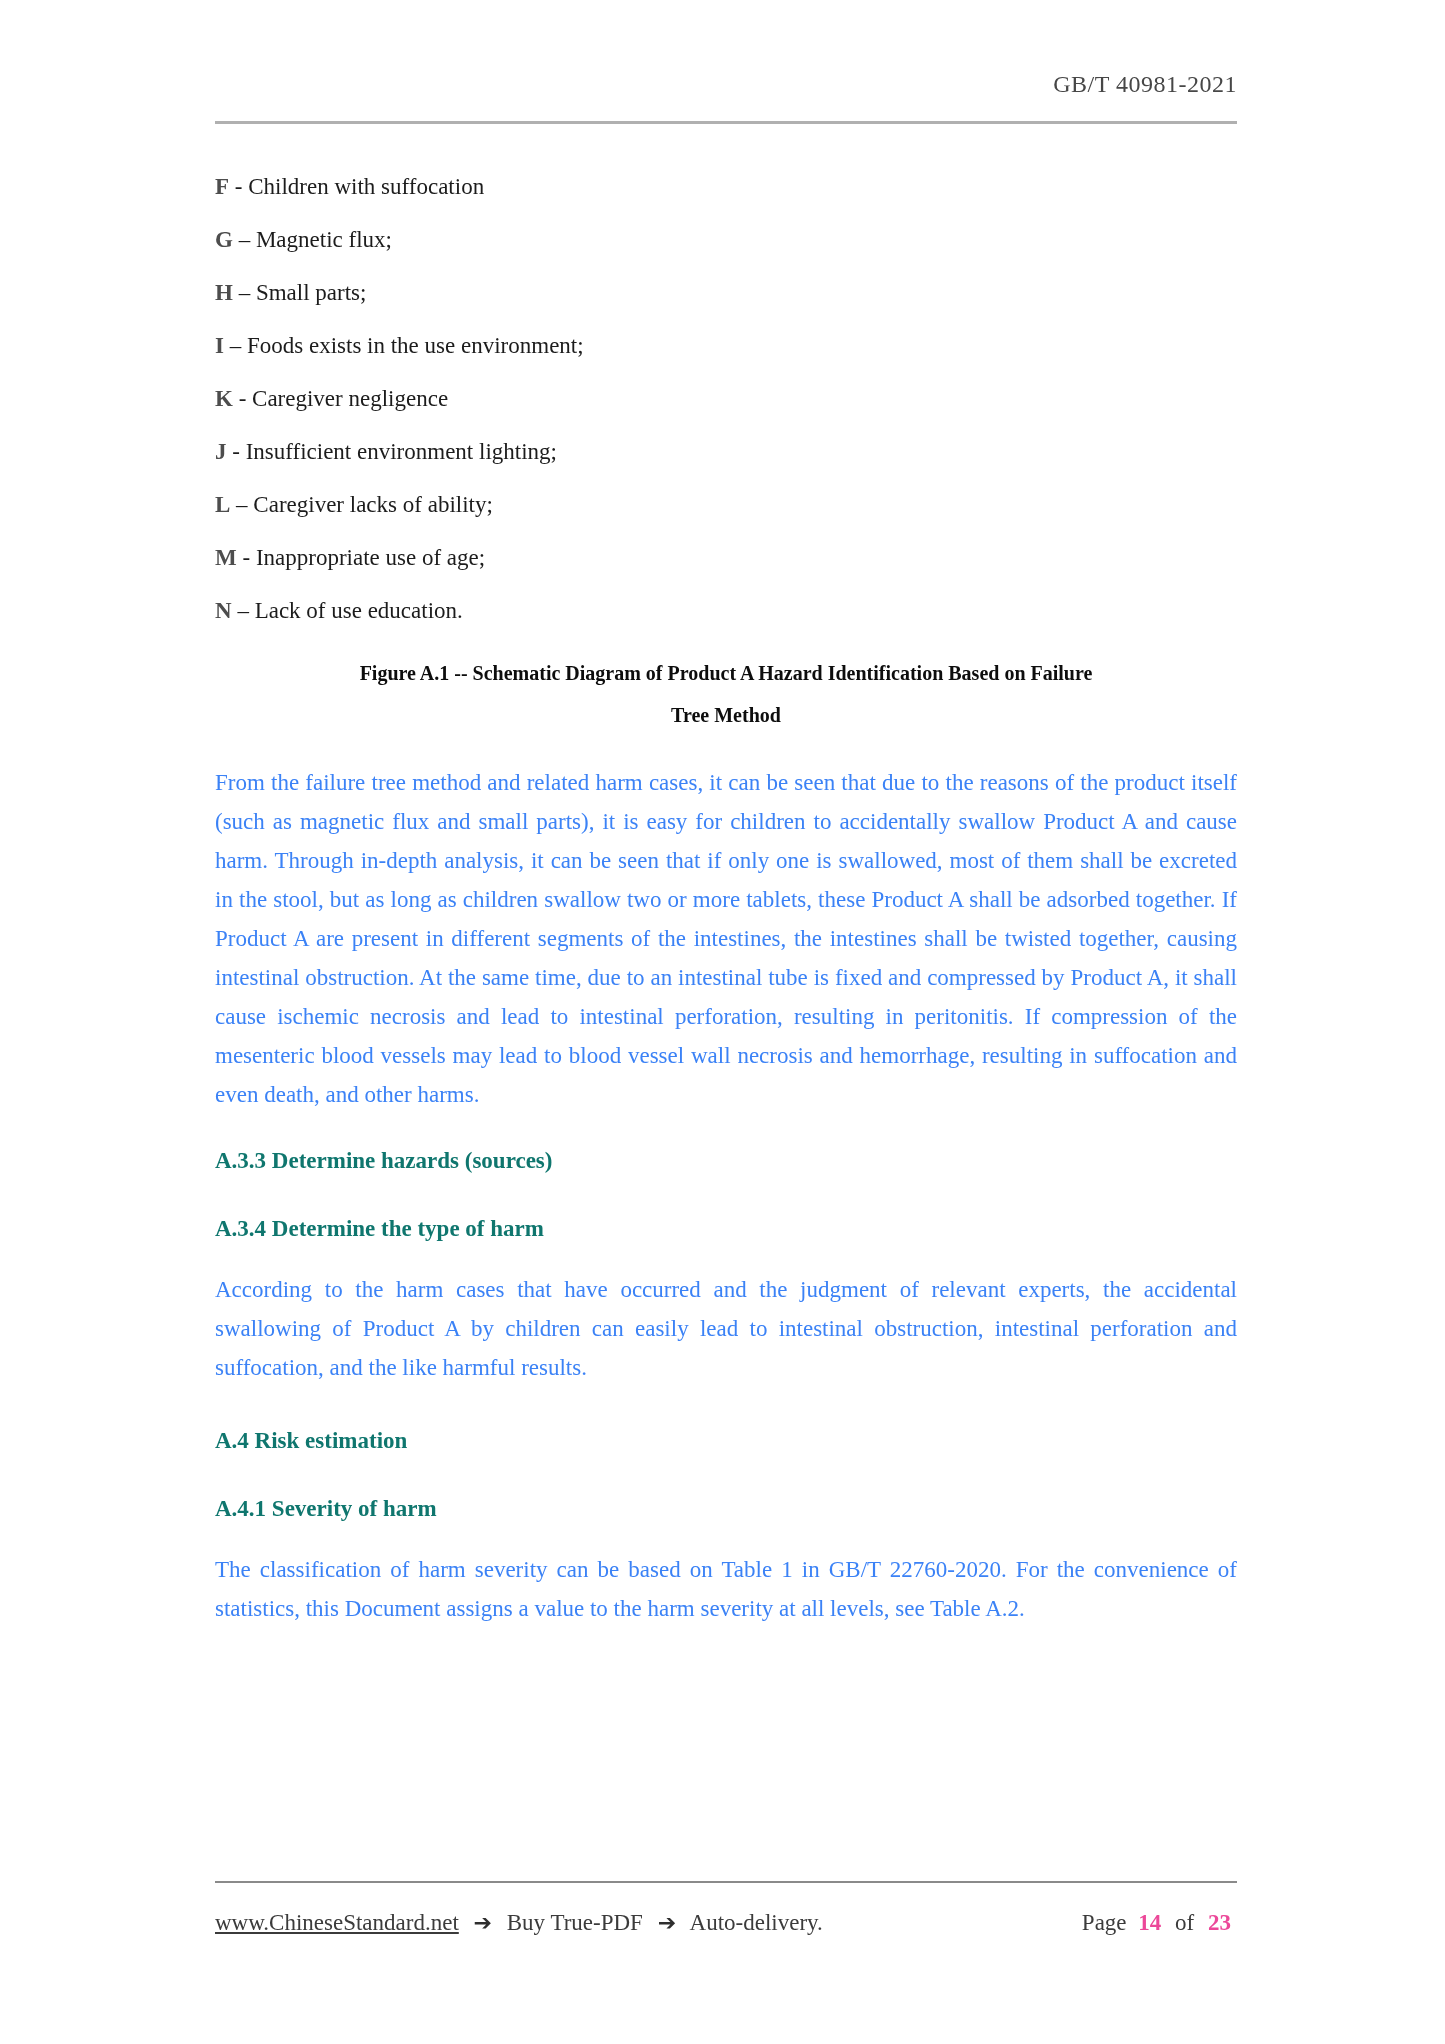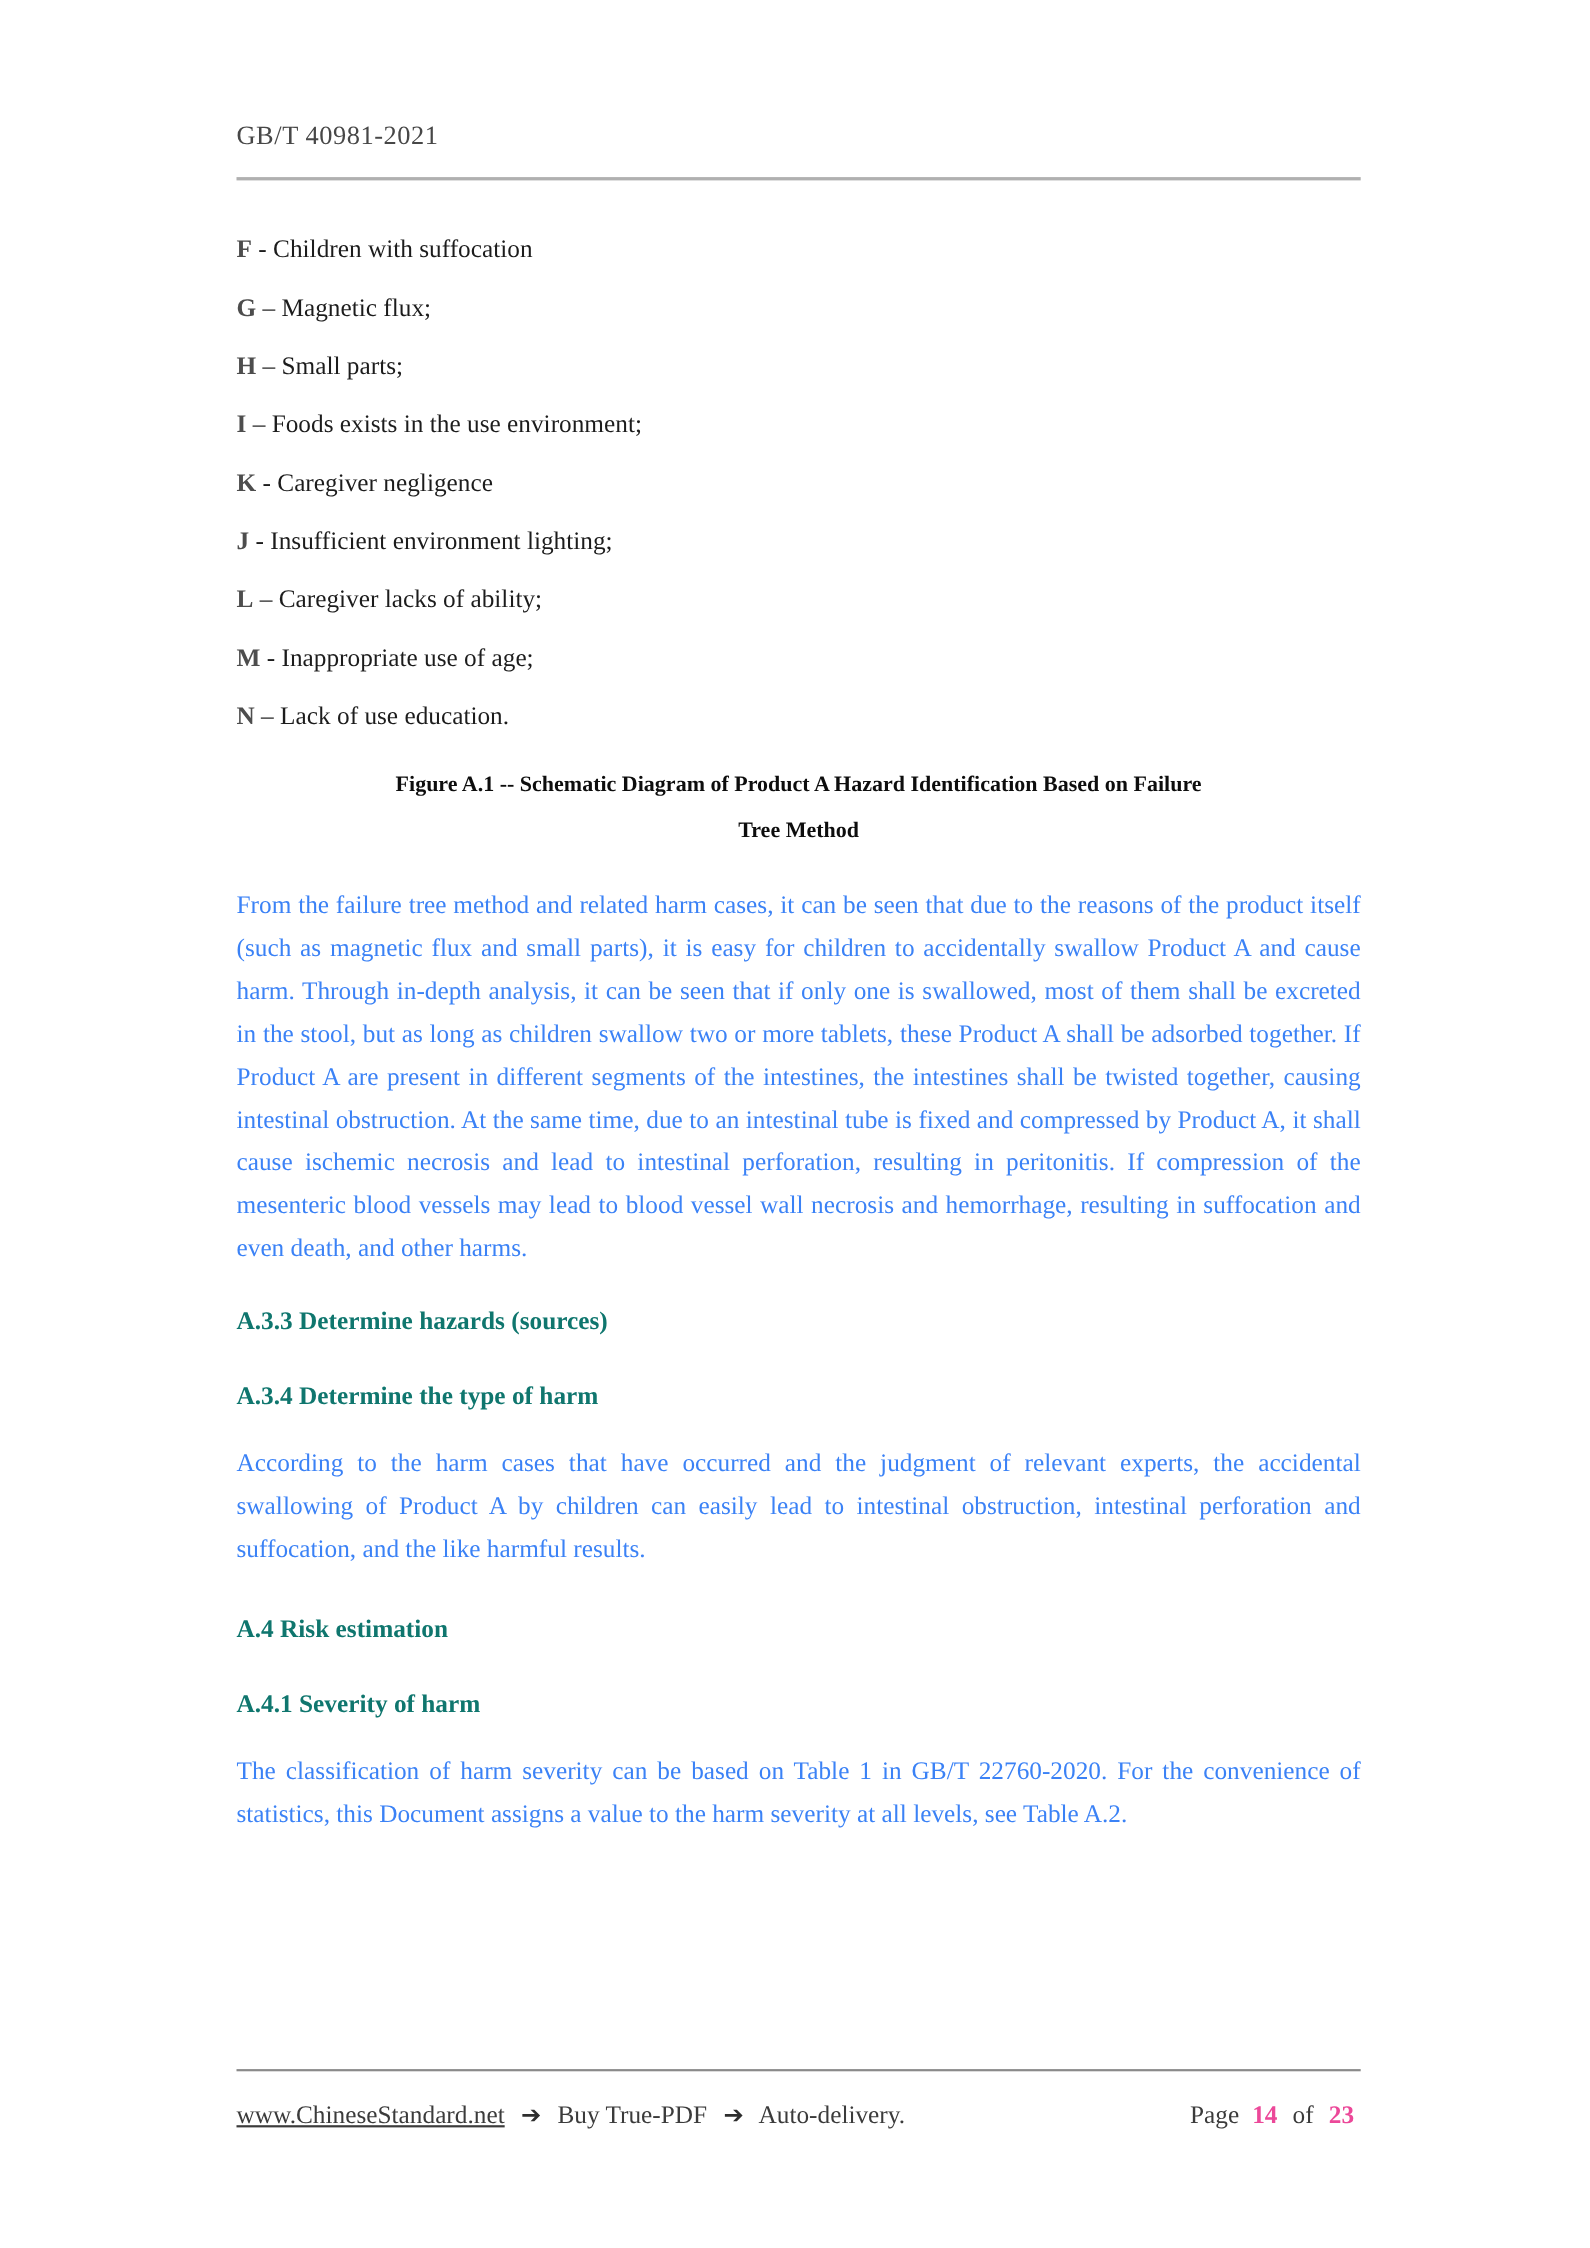--- a/index.html
+++ b/index.html
@@ -16,22 +16,22 @@
     color: #1c1c1c;
     overflow: hidden;
   }
   .content {
     position: absolute;
     left: 215px;
     top: 0;
     width: 1022px;
   }
   .doc-header {
-    margin-top: 110px;
-    text-align: left;
+    margin-top: 70px;
+    text-align: right;
     font-size: 24px;
     line-height: 28px;
     color: #474747;
     letter-spacing: 0.5px;
   }
   .header-rule {
     margin-top: 23px;
     border: none;
     border-top: 3px solid #b0b0b0;
     height: 0;
@@ -87,21 +87,21 @@
   .footer {
     position: absolute;
     left: 215px;
     width: 1022px;
     top: 1908px;
     font-size: 23px;
     line-height: 30px;
     color: #3b3b3b;
     display: flex;
     justify-content: space-between;
-    align-items: flex-start;
+    align-items: center;
   }
   .footer-left span {
     margin-right: 9px;
   }
   .site-link {
     text-decoration: underline;
     color: #3b3b3b;
     cursor: pointer;
   }
   .arrow {

